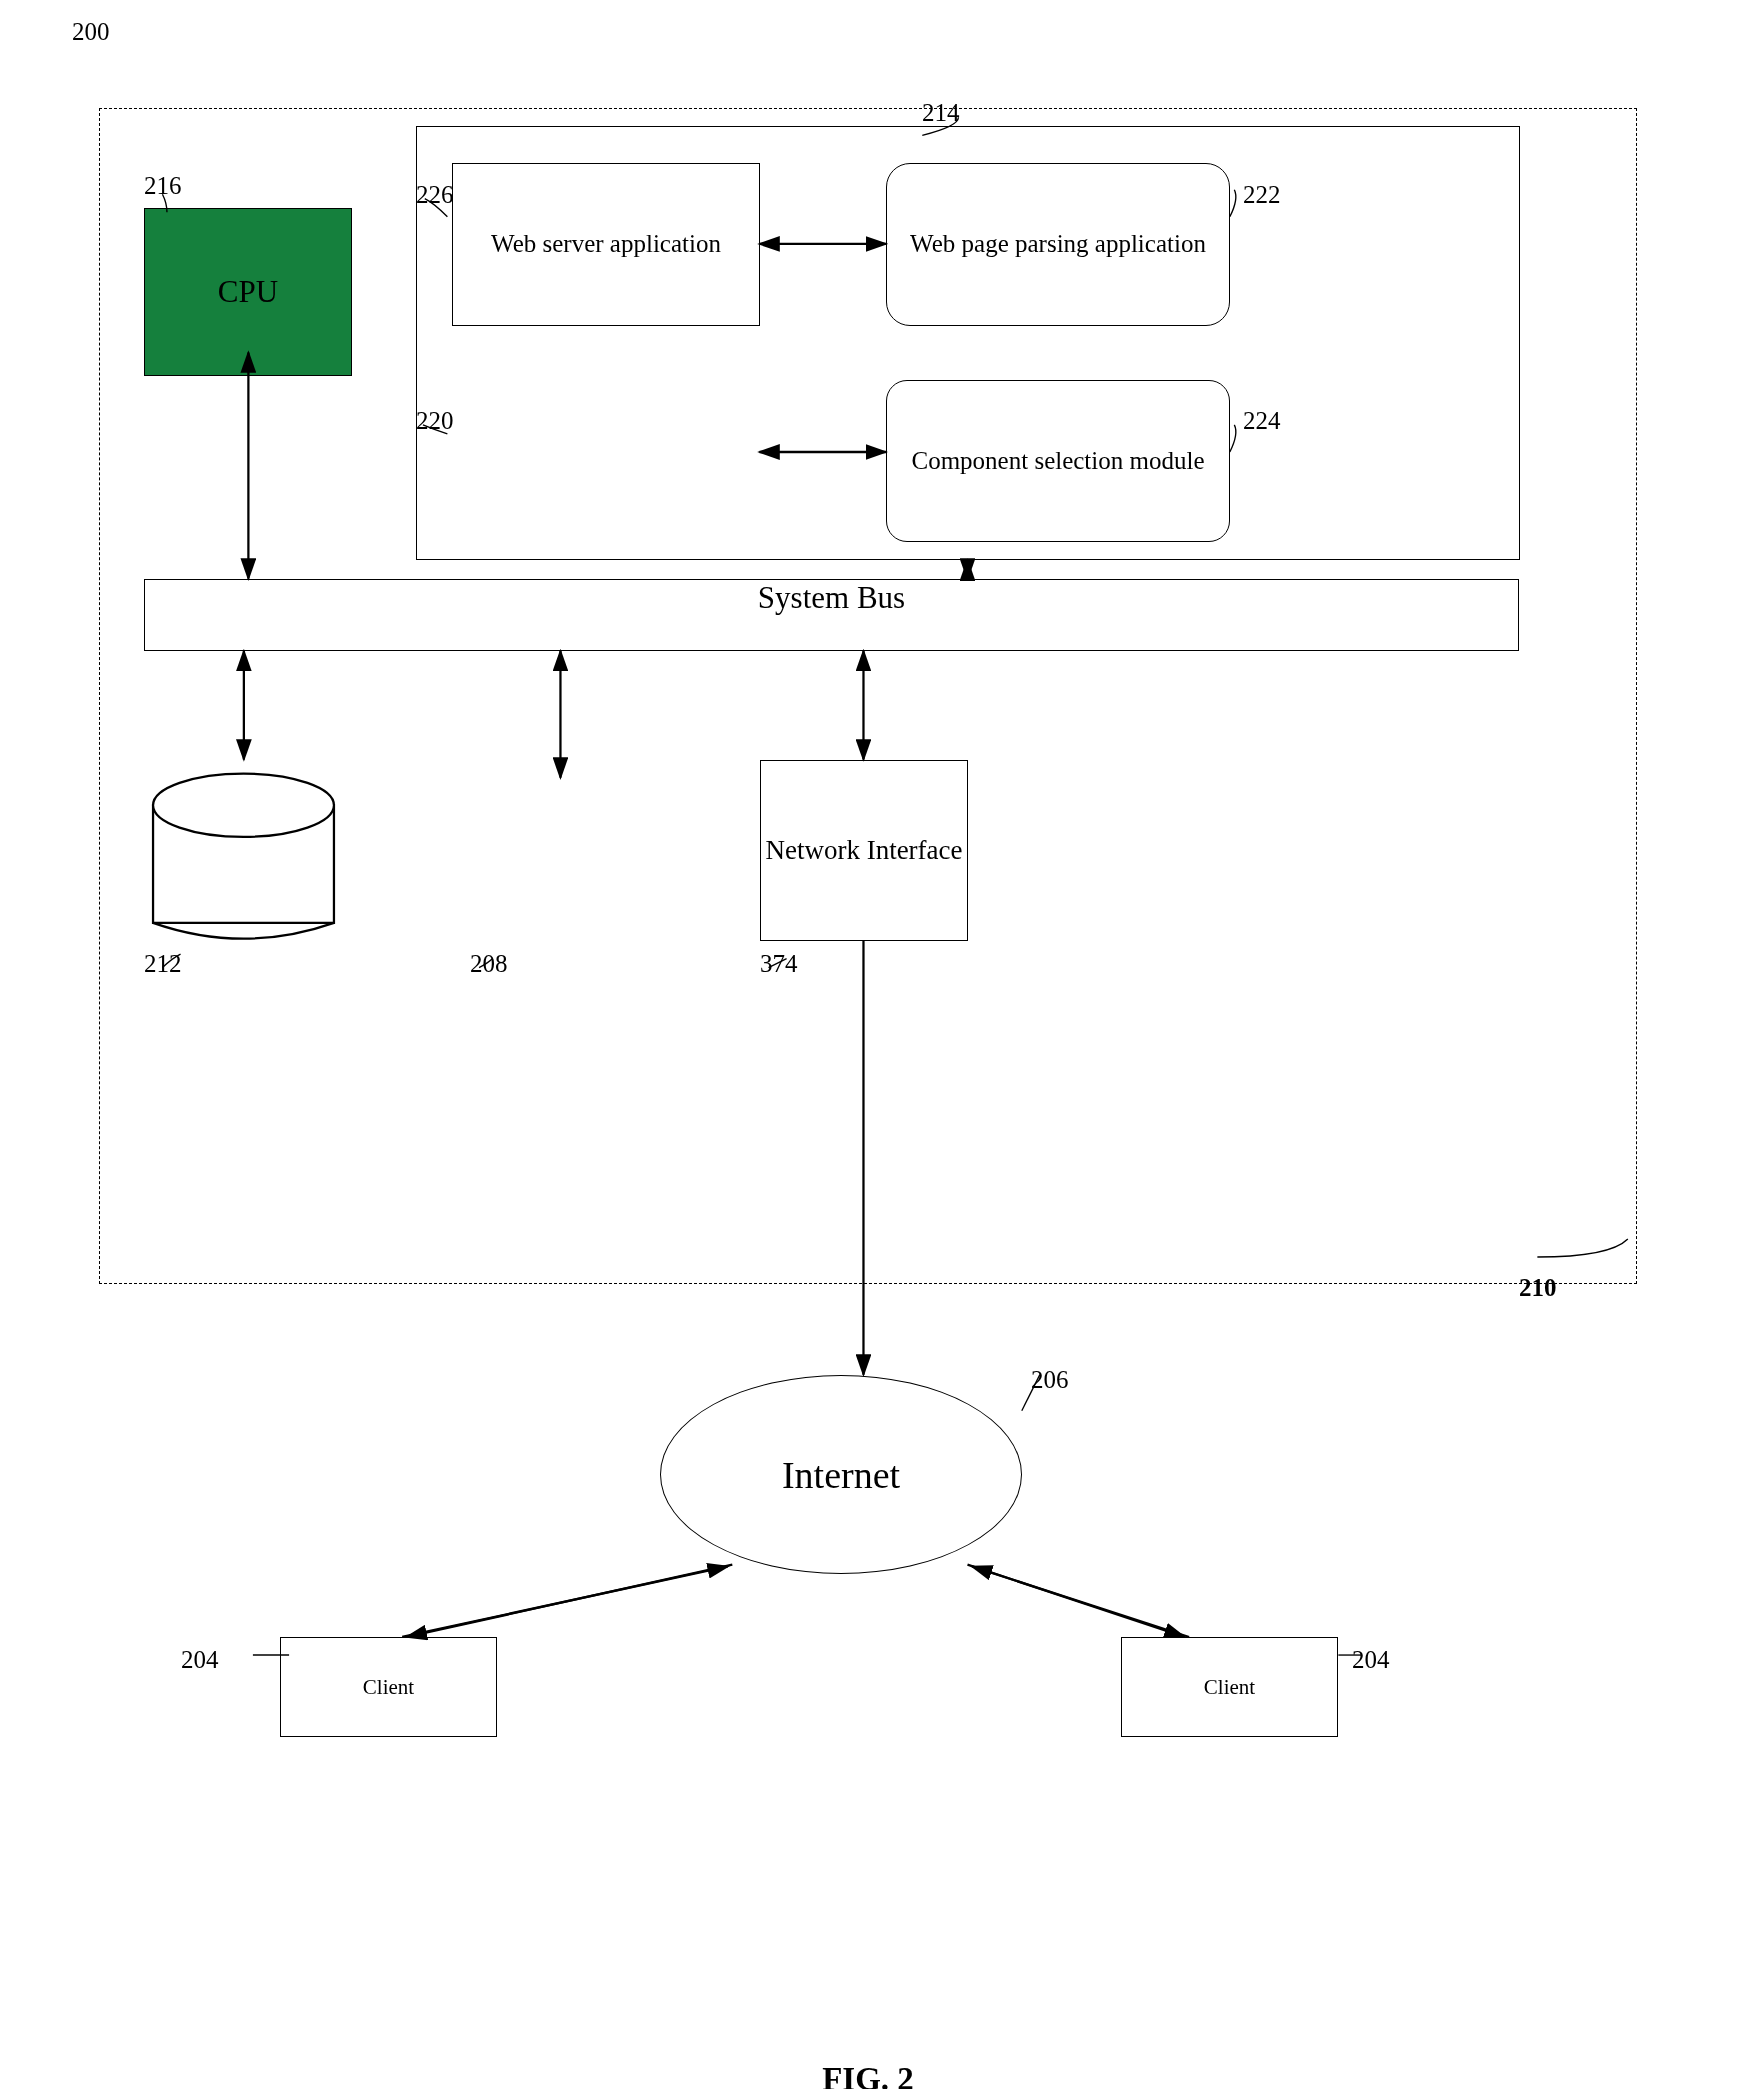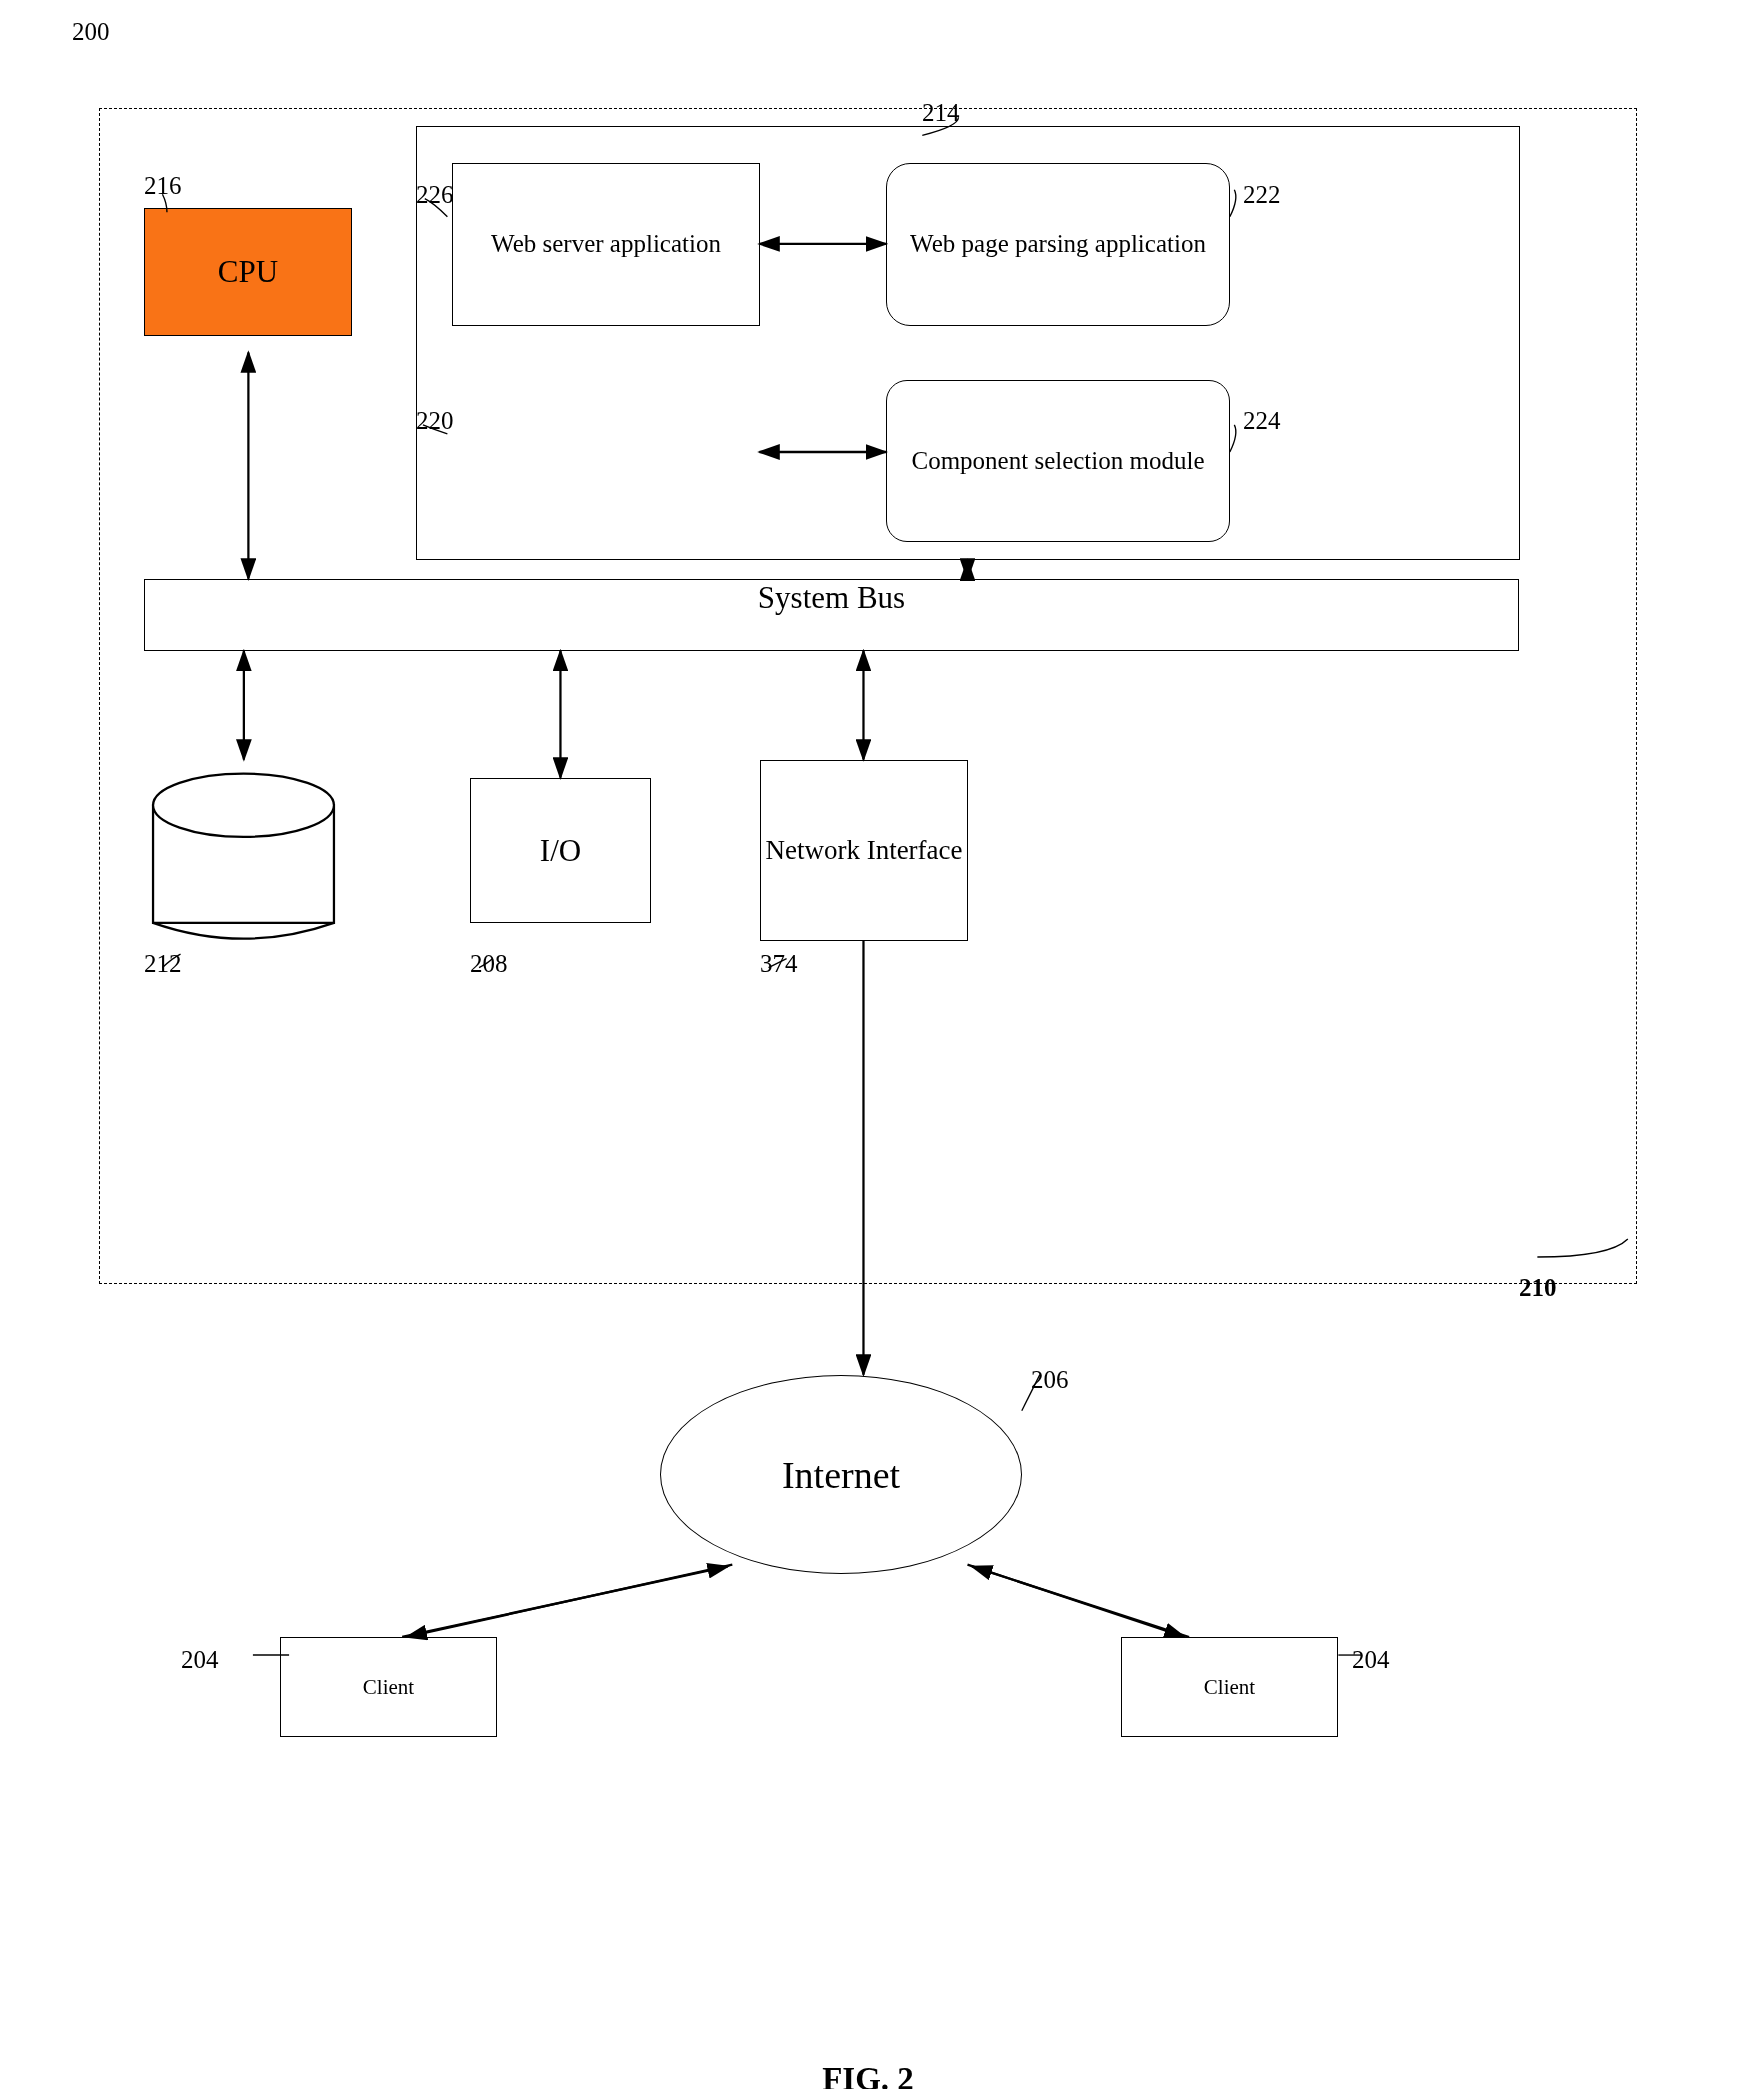--- a/index.html
+++ b/index.html
@@ -62,23 +62,23 @@
       font-size: 25px;
       line-height: 1.3;
     }
 
     
     .cpu-box {
       position: absolute;
       top: 154px;
       left: 72px;
       width: 208px;
-      height: 128px;
-      border: 1.8px solid #000;
-      background: #f97316;
+      height: 168px;
+      border: 1.8px solid #000;
+      background: #15803d;
       display: flex;
       align-items: center;
       justify-content: center;
       font-size: 31px;
     }
 
     
     .system-bus {
       position: absolute;
       top: 525px;
@@ -218,23 +218,20 @@
   <div class="cpu-box">
     <span>CPU</span>
   </div>
 
   <div class="ref" style="top:118px; left:72px;">216</div>
 
   <div class="system-bus">
     <span>System Bus</span>
   </div>
 
-  <div class="io-box">
-    <span>I/O</span>
-  </div>
 
   <div class="ref" style="top:896px; left:398px;">208</div>
 
   <div class="network-box">
     <span>Network Interface</span>
   </div>
 
   <div class="ref" style="top:896px; left:688px;">374</div>
 
   <svg class="db-cylinder" viewBox="0 0 220 200" xmlns="http://www.w3.org/2000/svg">

